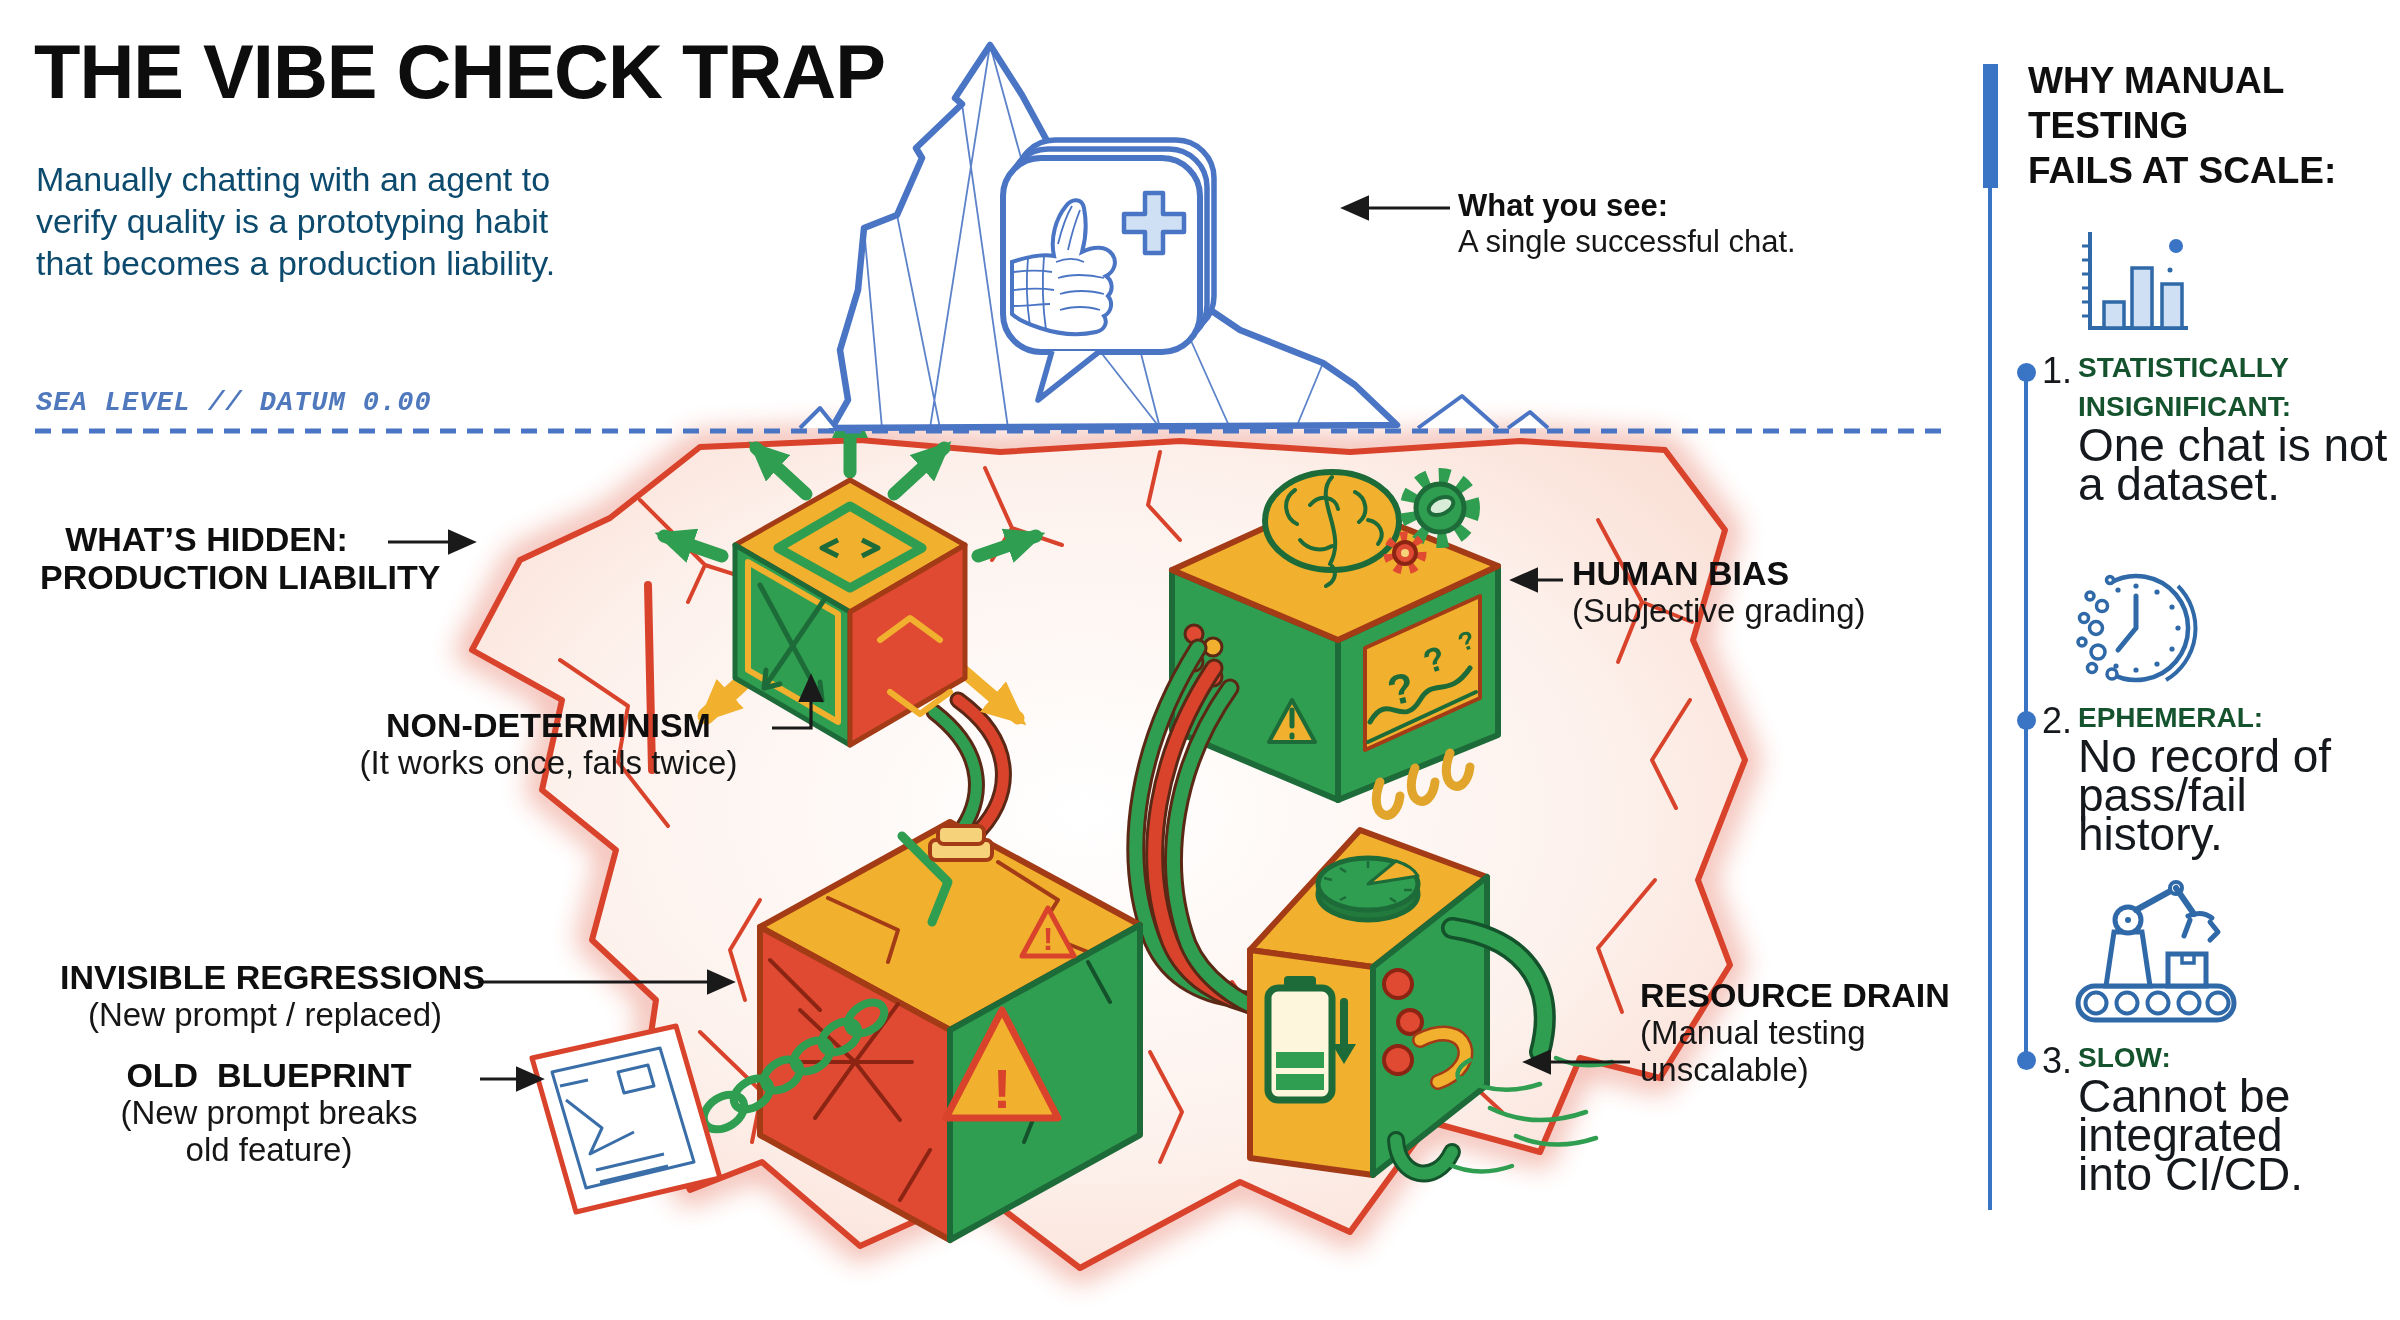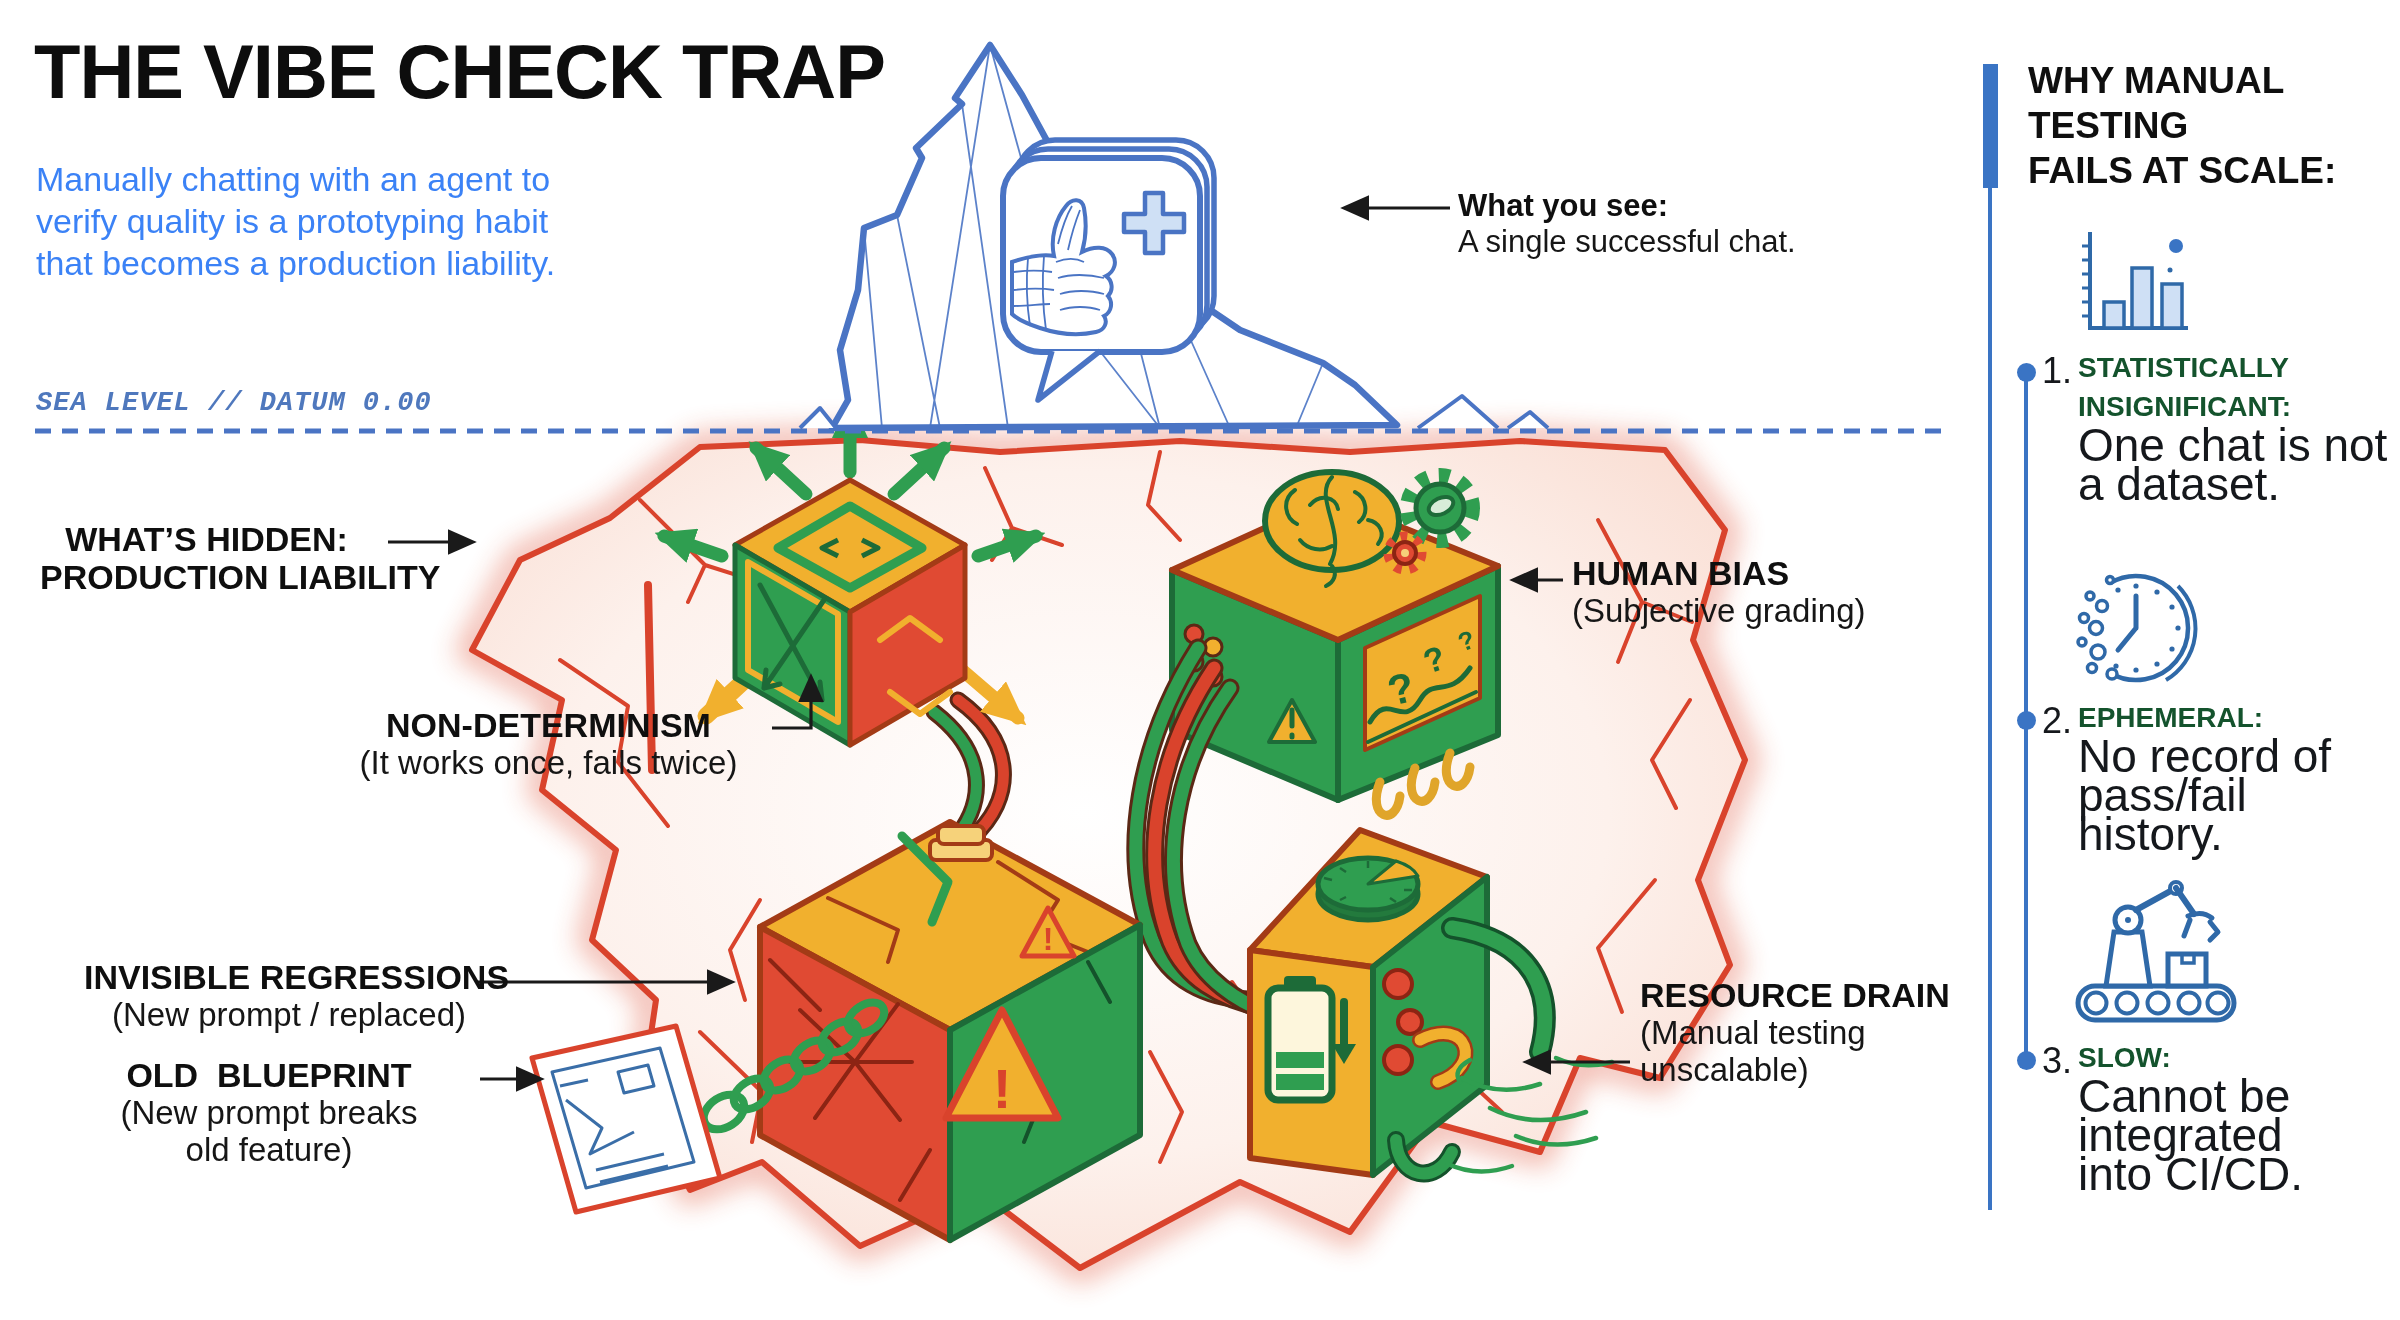--- a/index.html
+++ b/index.html
@@ -2,34 +2,34 @@
 <html><head>
 <meta charset="utf-8">
 <style>
   html,body{margin:0;padding:0;background:#fff;}
   .stage{position:relative;width:2400px;height:1320px;background:#ffffff;overflow:hidden;
          font-family:"Liberation Sans",sans-serif;color:#111;}
   .abs{position:absolute;}
   svg{display:block;}
   
   .page-title{left:34px;top:28px;font-size:76px;font-weight:900;letter-spacing:-1px;color:#0d0d0d;}
-  .page-sub{left:36px;top:158px;font-size:34px;line-height:42px;color:#3b82f6;}
+  .page-sub{left:36px;top:158px;font-size:34px;line-height:42px;color:#0c4a6e;}
   .sea-label{left:36px;top:388px;font-family:"Liberation Mono",monospace;font-size:27px;
              letter-spacing:1px;color:#4f78bd;font-weight:700;font-style:italic;}
   
   .co-t{font-size:34px;font-weight:800;color:#0f0f0f;line-height:38px;white-space:pre;}
   .co-s{font-size:33px;color:#161616;line-height:37px;white-space:pre;}
   .ra{text-align:center;}
   .lbl-whatyousee{left:1458px;top:188px;}
   .lbl-whatyousee .co-t{font-size:31px;line-height:36px;}
   .lbl-whatyousee .co-s{font-size:31px;line-height:36px;}
   .lbl-hidden{left:40px;top:520px;width:333px;}
   .lbl-nondet{left:330px;top:706px;width:437px;}
   .lbl-humanbias{left:1572px;top:554px;}
-  .lbl-invreg{left:60px;top:958px;width:410px;margin-left:24px;}
+  .lbl-invreg{left:60px;top:958px;width:410px;}
   .lbl-oldbp{left:84px;top:1056px;width:370px;}
   .lbl-resource{left:1640px;top:976px;}
   
   .sb-rule{left:1988px;top:64px;width:4px;height:1146px;background:#3a74c4;}
   .sb-accent{left:1983px;top:64px;width:15px;height:124px;background:#3a74c4;}
   .sb-head{left:2028px;top:58px;font-size:37px;font-weight:800;line-height:45px;color:#0f0f0f;}
   .sb-connector{left:2024px;top:378px;width:4px;height:680px;background:#3a74c4;}
   .sb-dot{width:19px;height:19px;border-radius:50%;background:#3a74c4;}
   .sb-num{font-size:36px;color:#15181c;}
   .sb-title{font-size:28px;font-weight:800;line-height:39px;color:#14532d;}

